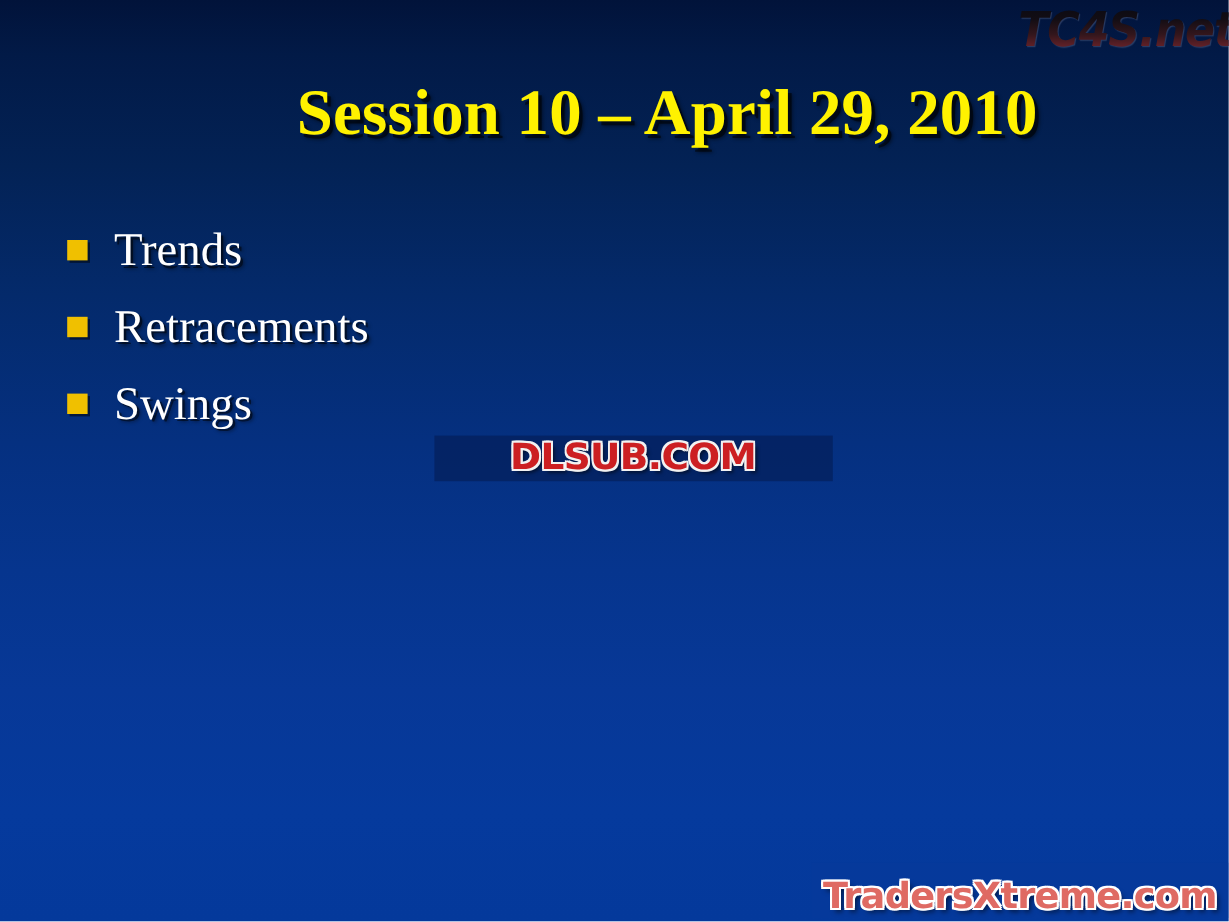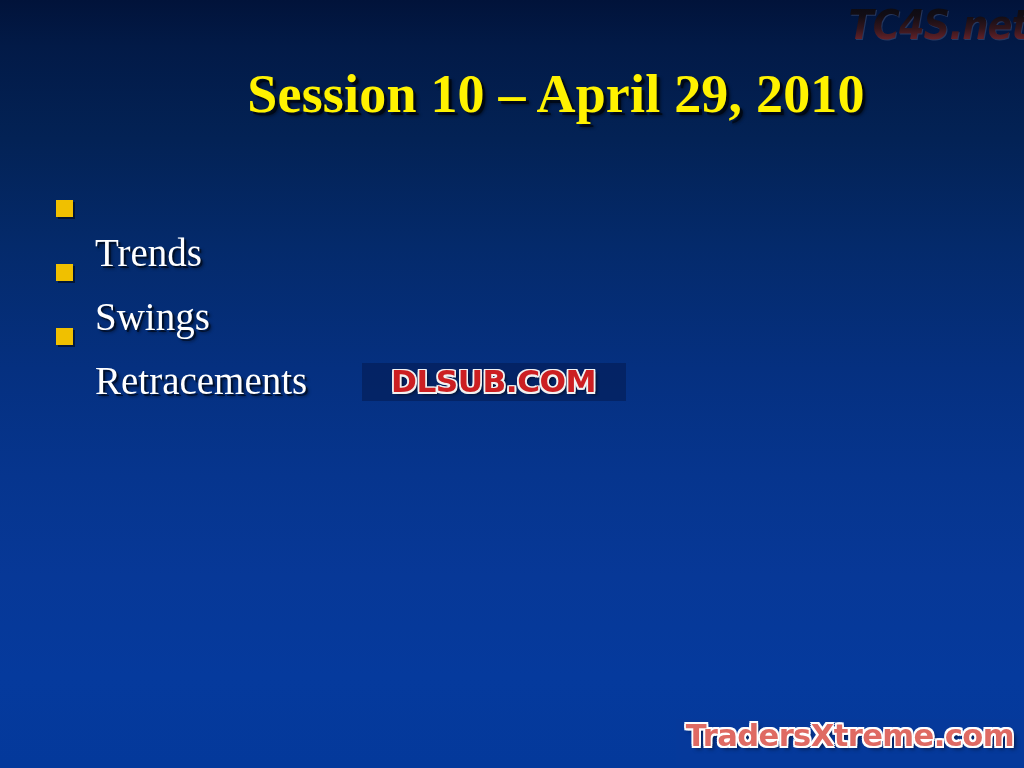--- a/index.html
+++ b/index.html
@@ -86,21 +86,20 @@
     flex: 0 1 auto;
     font-family: "Liberation Serif", "DejaVu Serif", serif;
     font-weight: normal;
     font-size: 39px;
     line-height: 46px;
     color: #ffffff;
     text-shadow:
         2px 2px 0 rgba(0, 0, 0, 0.5),
         3px 3px 3px rgba(0, 0, 0, 0.4);
     white-space: nowrap;
-    margin-top: 44px;
   }
 
   
 
   
   .wm-tc4s {
     position: absolute;
     right: -4px;
     top: 2px;
     font-family: "DejaVu Sans", "Liberation Sans", sans-serif;
@@ -125,21 +124,21 @@
     filter: drop-shadow(1px 1px 0 rgba(150, 160, 190, 0.25));
     white-space: nowrap;
     user-select: none;
   }
 
   
   .wm-dlsub {
     position: absolute;
     left: 362px;
     top: 363px;
-    width: 264px;
+    width: 332px;
     height: 38px;
     background: rgba(3, 26, 78, 0.55);
     display: flex;
     align-items: center;
     justify-content: center;
     overflow: hidden;
   }
 
   .wm-dlsub-text {
     font-family: "DejaVu Sans", "Liberation Sans", sans-serif;
@@ -165,21 +164,21 @@
 
   
   .wm-traders {
     position: absolute;
     left: 676px;
     top: 719px;
     width: 348px;
     height: 46px;
     background: rgba(8, 57, 156, 0.35);
     display: flex;
-    align-items: flex-start;
+    align-items: flex-end;
     justify-content: center;
     overflow: hidden;
   }
 
   .wm-traders-text {
     font-family: "DejaVu Sans", "Liberation Sans", sans-serif;
     font-weight: bold;
     font-size: 30px;
     line-height: 34px;
     letter-spacing: -0.6px;
@@ -208,26 +207,26 @@
 
   <ul class="bullet-list">
 
     <li class="bullet-item">
       <span class="bullet-marker"></span>
       <span class="bullet-label">Trends</span>
     </li>
 
     <li class="bullet-item">
       <span class="bullet-marker"></span>
-      <span class="bullet-label">Swings</span>
+      <span class="bullet-label">Retracements</span>
     </li>
 
     <li class="bullet-item">
       <span class="bullet-marker"></span>
-      <span class="bullet-label">Retracements</span>
+      <span class="bullet-label">Swings</span>
     </li>
 
   </ul>
 
   <div class="wm-tc4s">TC4S.net</div>
 
   <div class="wm-dlsub">
     <span class="wm-dlsub-text">DLSUB.COM</span>
   </div>
 

